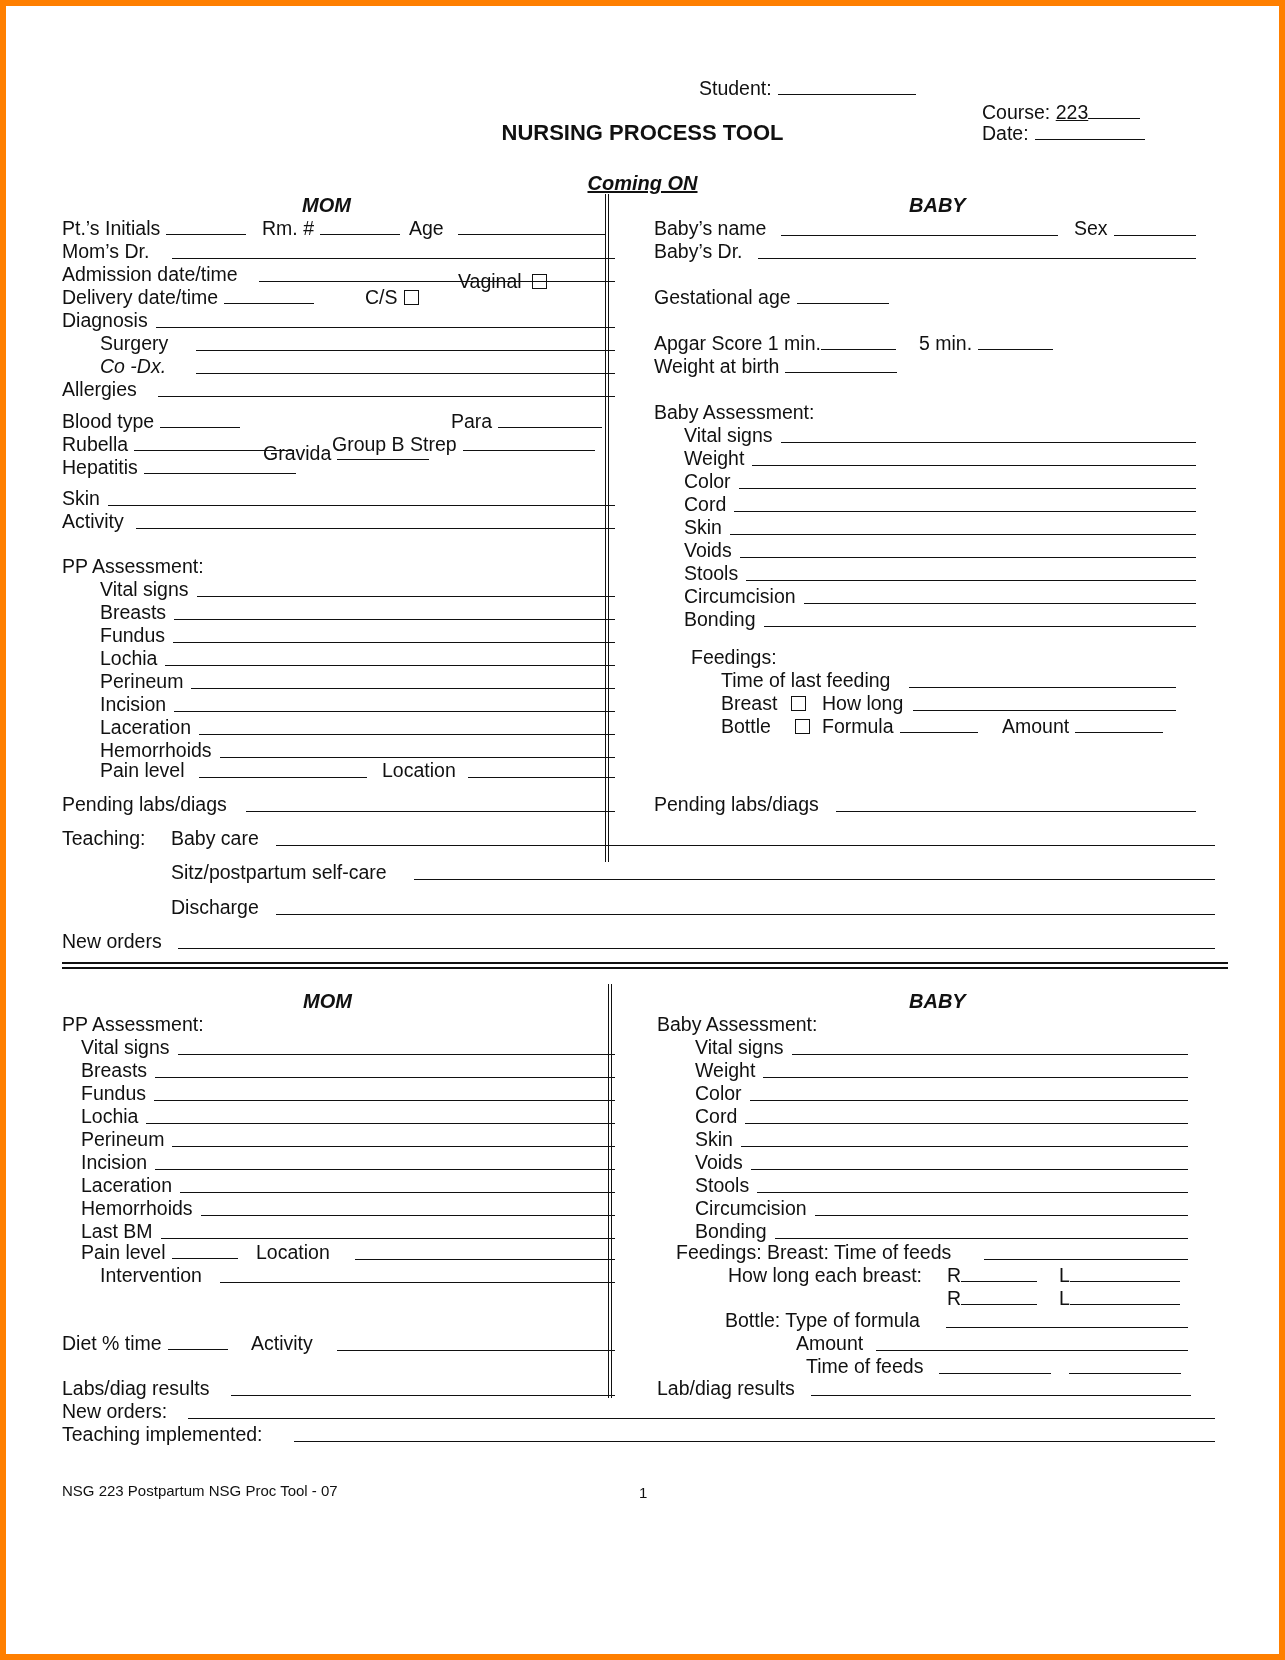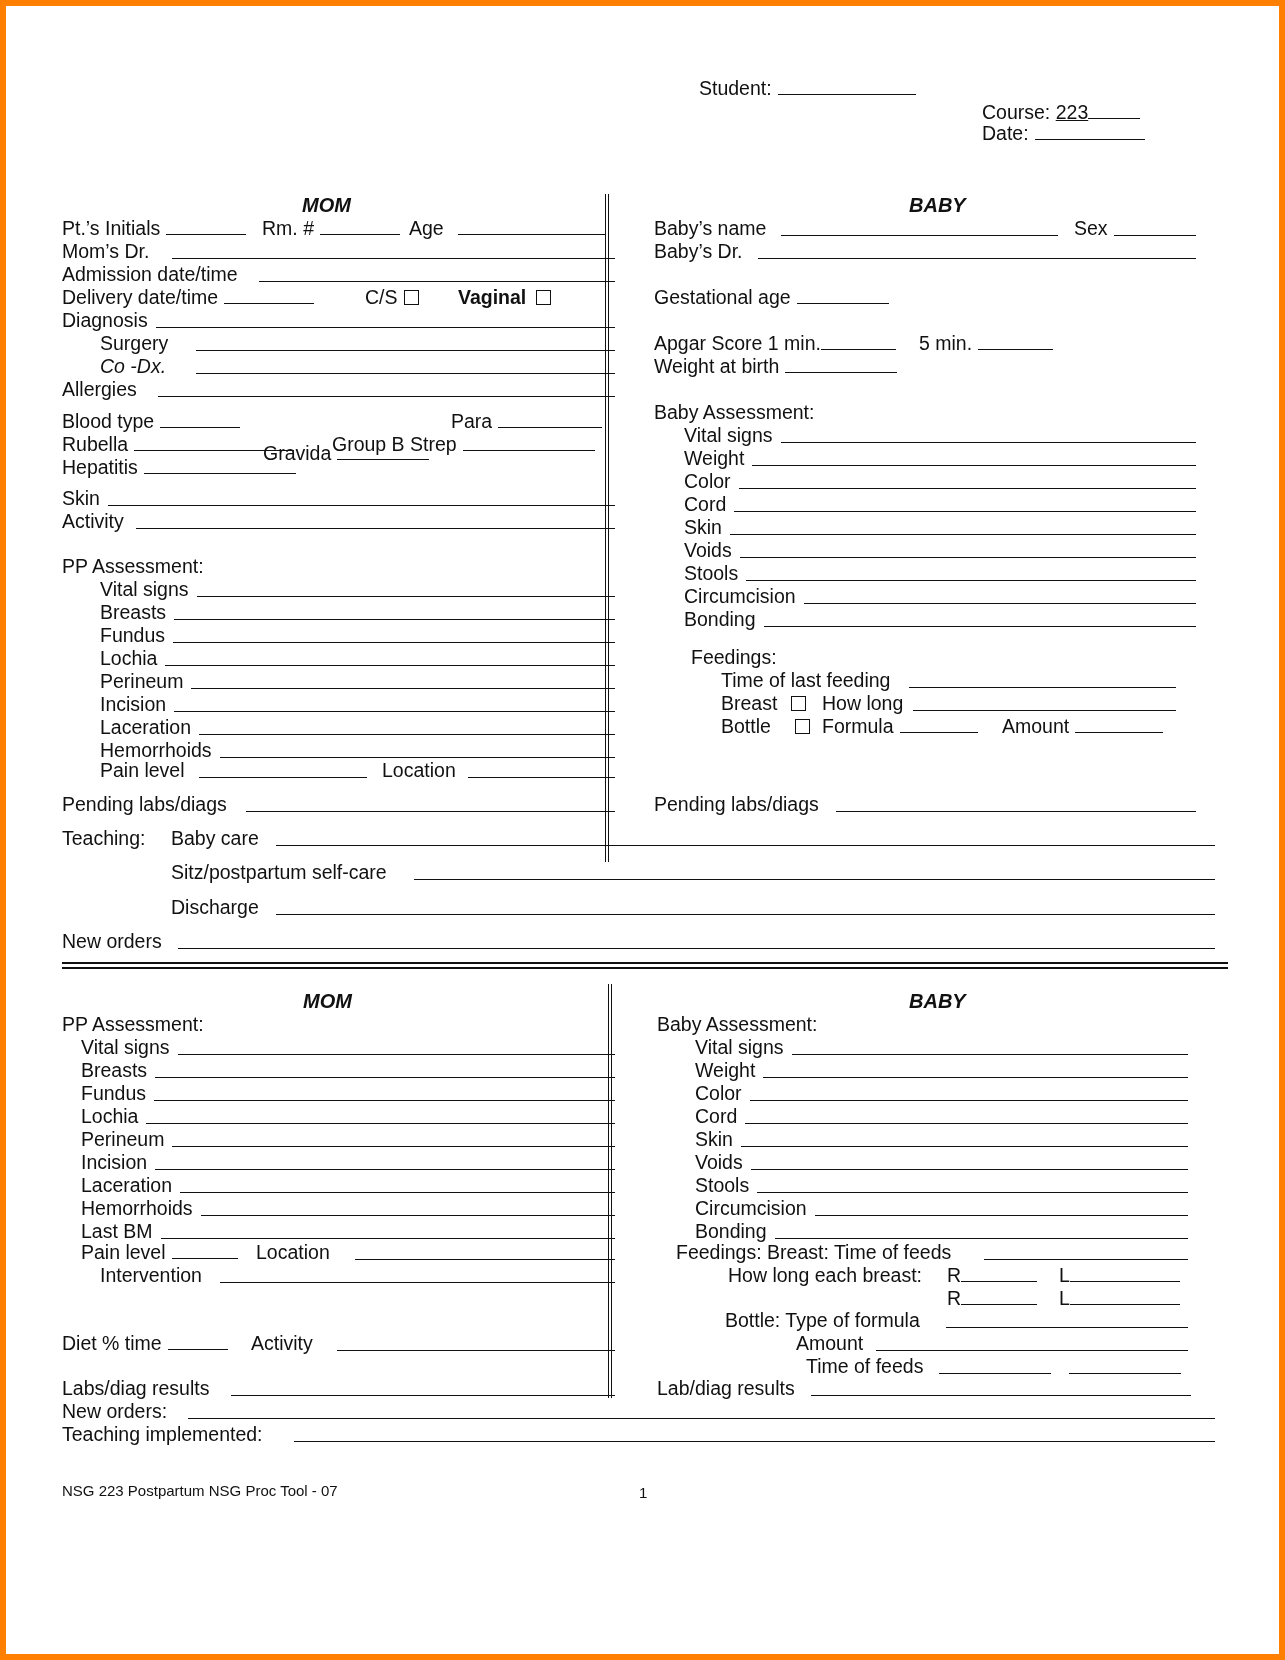--- a/index.html
+++ b/index.html
@@ -31,38 +31,40 @@
 </style>
 </head>
 <body>
 
 <div class="page">
 
   <div class="abs" style="left:693px;top:71px;"><span>Student:</span><span class="blank" style="width:138px;"></span></div>
   <div class="abs" style="left:976px;top:71px;margin-top:45px;"><span>Date:</span><span class="blank" style="width:110px;"></span></div>
   <div class="abs" style="left:976px;top:95px;"><span>Course:</span> <span style="text-decoration:underline;">223</span><span class="blank" style="width:52px;margin-left:0;"></span></div>
 
+  <div class="abs title" style="left:0;width:1273px;text-align:center;top:116px;">NURSING PROCESS TOOL</div>
+  <div class="abs section-head" style="left:0;width:1273px;text-align:center;top:166px;">Coming ON</div>
 
   <div class="vdiv" style="left:599px;top:188px;height:668px;"></div>
 
   <div class="abs col-head" style="left:296px;top:188px;">MOM</div>
 
   <div class="abs" style="left:56px;top:211px;"><span>Pt.’s Initials</span><span class="blank" style="width:80px;"></span></div>
   <div class="abs" style="left:256px;top:211px;"><span>Rm. #</span><span class="blank" style="width:80px;"></span></div>
   <div class="abs" style="left:403px;top:211px;"><span>Age</span><span class="blank" style="width:148px;margin-left:14px;"></span></div>
 
   <div class="abs" style="left:56px;top:234px;">Mom’s Dr.</div>
   <div class="line" style="left:166px;top:252px;width:443px;"></div>
 
   <div class="abs" style="left:56px;top:257px;">Admission date/time</div>
   <div class="line" style="left:253px;top:275px;width:356px;"></div>
 
   <div class="abs" style="left:56px;top:280px;"><span>Delivery date/time</span><span class="blank" style="width:90px;"></span></div>
   <div class="abs" style="left:359px;top:280px;"><span>C/S</span><span class="cbx"></span></div>
-  <div class="abs" style="left:452px;top:280px;font-weight:bold;"><span>Vaginal</span><span class="cbx" style="margin-left:10px;"></span></div>
+  <div class="abs" style="left:452px;top:264px;"><span>Vaginal</span><span class="cbx" style="margin-left:10px;"></span></div>
 
   <div class="abs" style="left:56px;top:303px;">Diagnosis</div>
   <div class="line" style="left:150px;top:321px;width:459px;"></div>
   <div class="abs" style="left:94px;top:326px;">Surgery</div>
   <div class="line" style="left:190px;top:344px;width:419px;"></div>
   <div class="abs" style="left:94px;top:349px;font-style:italic;">Co -Dx.</div>
   <div class="line" style="left:190px;top:367px;width:419px;"></div>
   <div class="abs" style="left:56px;top:372px;">Allergies</div>
   <div class="line" style="left:152px;top:390px;width:457px;"></div>
 

